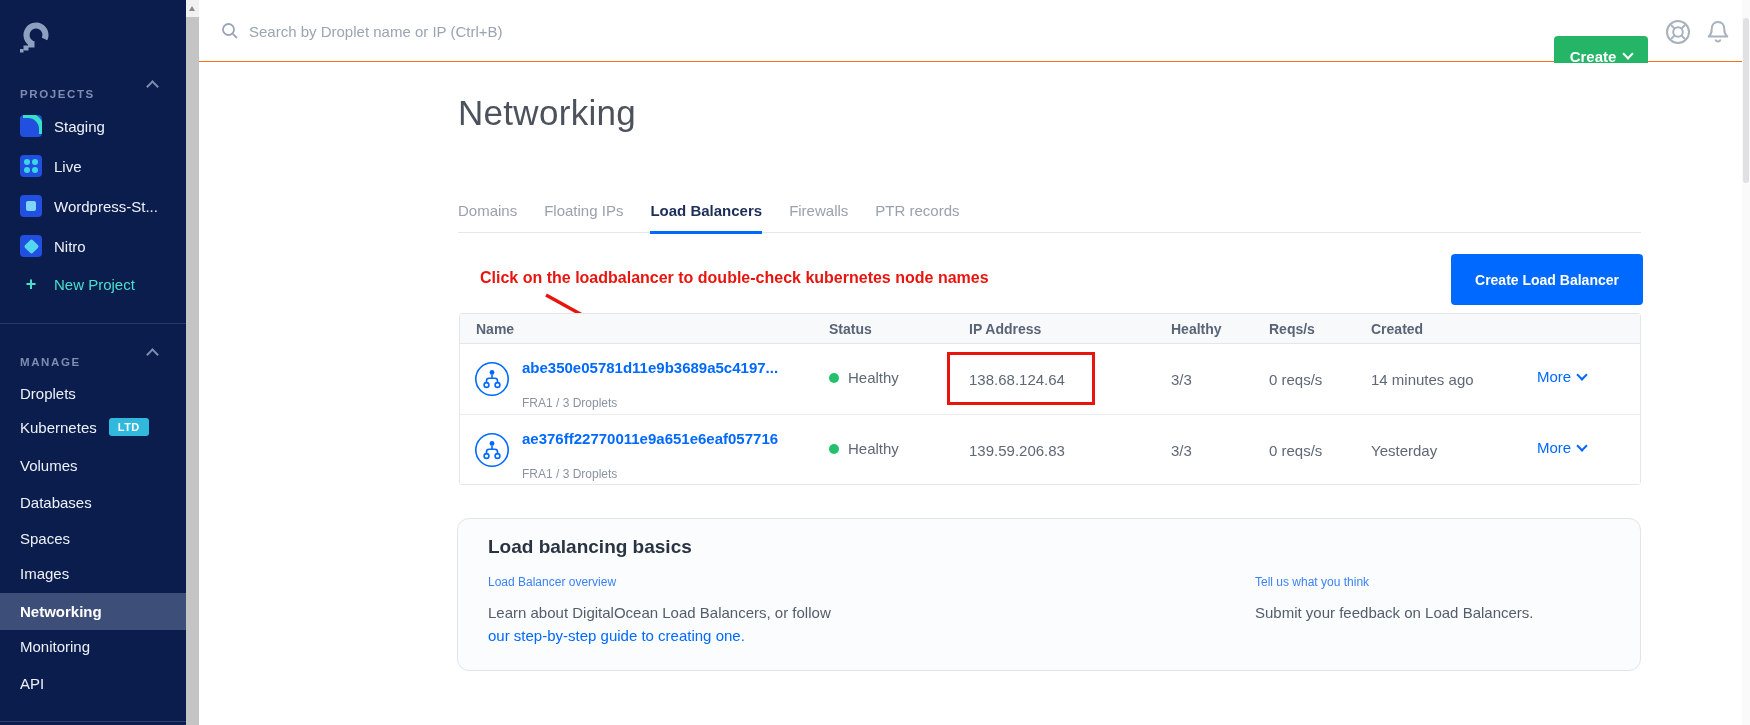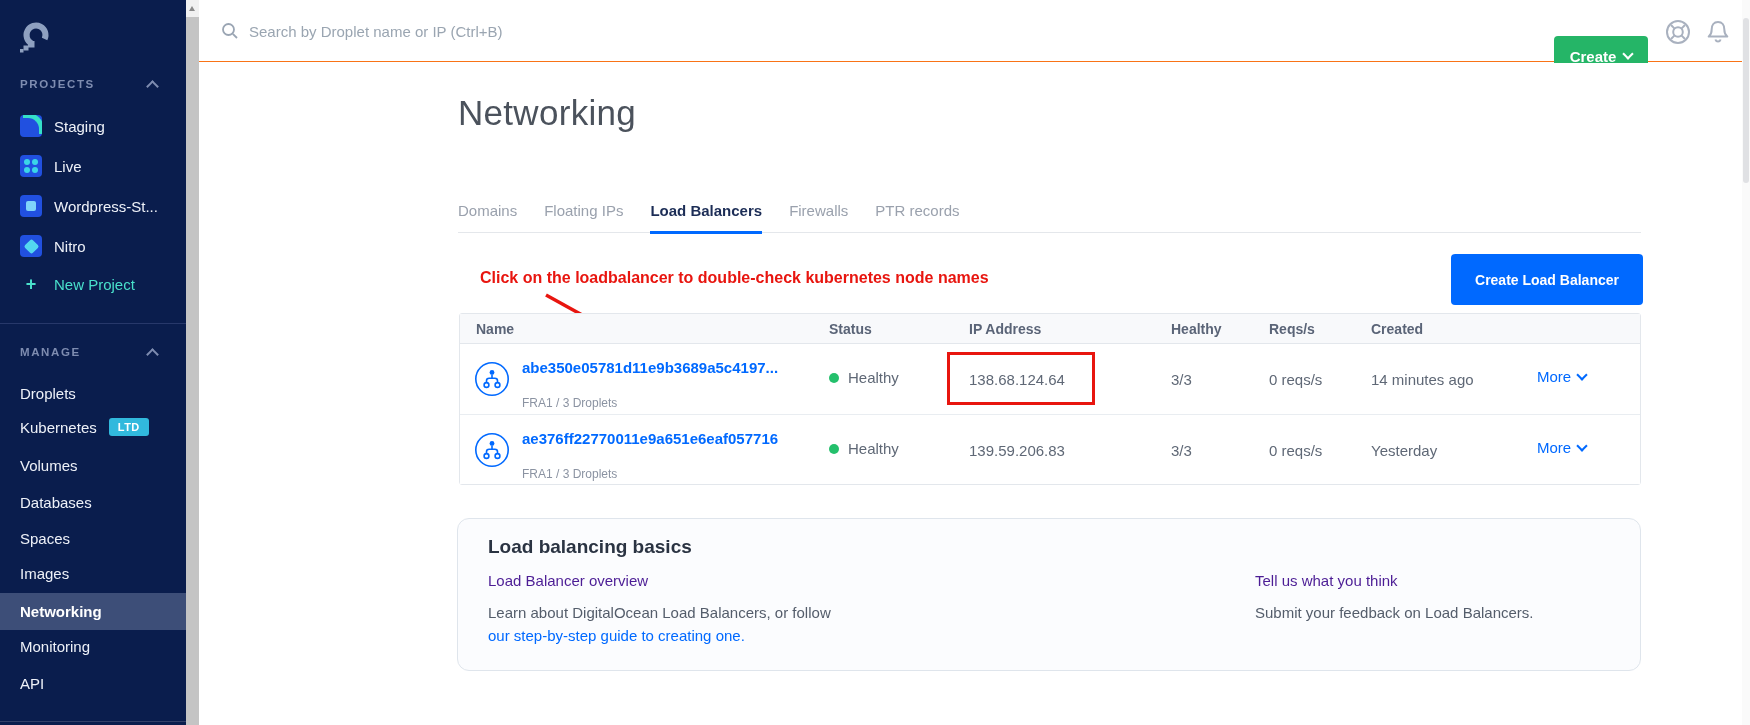--- a/index.html
+++ b/index.html
@@ -2,21 +2,21 @@
 <html><head>
 <meta charset="utf-8">
 <style>
   * { margin:0; padding:0; box-sizing:border-box; }
   html,body { width:1750px; height:725px; overflow:hidden; }
   body { font-family:"Liberation Sans", sans-serif; background:#ffffff; position:relative; }
 
   
   .sidebar { position:absolute; left:0; top:0; width:186px; height:725px; background:#0a1d4d; }
   .srow { position:absolute; left:20px; height:24px; display:flex; align-items:center; gap:12px; color:#eef1f8; font-size:15px; cursor:pointer; white-space:nowrap; }
-  .slabel { position:absolute; left:20px; color:#7e8cb0; font-size:11.5px; font-weight:bold; letter-spacing:1.6px; }
+  .slabel { position:absolute; left:20px; color:#7e8cb0; font-size:11.5px; font-weight:bold; letter-spacing:1.6px;margin-top:10px; }
   .chev-up { position:absolute; width:9px; height:9px; border-left:2px solid #7e8cb0; border-top:2px solid #7e8cb0; transform:rotate(45deg); }
   .proj-icon { width:22px; height:22px; border-radius:4px; background:#2150e0; position:relative; overflow:hidden; flex:0 0 22px; }
   .proj-icon.staging::after { content:""; position:absolute; left:3px; bottom:3px; width:16px; height:16px; border-radius:0 16px 0 0; border-top:5px solid #35e0c8; border-right:5px solid #35e0c8; }
   .proj-icon.live::after { content:""; position:absolute; left:4px; top:4px; width:6px; height:6px; border-radius:50%; background:#3ad6e8; box-shadow:8px 0 0 #3ad6e8, 0 8px 0 #3ad6e8, 8px 8px 0 #3ad6e8; }
   .proj-icon.wordpress::after { content:""; position:absolute; left:6px; top:6px; width:10px; height:10px; background:#7fd4fa; border-radius:2px; }
   .proj-icon.nitro::after { content:""; position:absolute; left:5.5px; top:5.5px; width:11px; height:11px; background:#53d7f0; transform:rotate(45deg); border-radius:2px; }
   .newproj { color:#49e0cb; }
   .plus { font-size:18px; font-weight:bold; color:#49e0cb; width:22px; text-align:center; }
   .sdivider { position:absolute; left:0; width:186px; height:1px; background:#27386a; }
   .active-band { position:absolute; left:0; top:593px; width:186px; height:37px; background:#3d4e78; }
@@ -70,21 +70,21 @@
   .lb-sub { color:#8b93a2; font-size:12px; margin-top:20px; display:block; }
   .status-cell { display:flex; align-items:center; gap:9px; }
   .dot { width:10px; height:10px; border-radius:50%; background:#24c06c; }
   .more-link { position:absolute; left:1077px; top:24px; color:#0069ff; font-size:15px; cursor:pointer; display:flex; align-items:center; gap:7px; }
   .chev-down-blue { width:8px; height:8px; border-left:2px solid #0069ff; border-bottom:2px solid #0069ff; transform:rotate(-45deg); margin-top:-4px; }
 
   
   .basics { position:absolute; left:258px; top:455px; width:1184px; height:153px; background:#fbfcfe; border:1px solid #dfe5ec; border-radius:12px; }
   .basics-title { position:absolute; left:30px; top:17px; font-size:19px; font-weight:bold; color:#2a3342; }
   .bcol { position:absolute; top:53px; }
-  .bcol .blink { color:#4c1d95; font-size:15px; cursor:pointer; display:inline-block; }
+  .bcol .blink { color:#3b82f6; font-size:12px; cursor:pointer; display:inline-block; }
   .bcol p { font-size:15px; color:#545d6b; line-height:23px; margin-top:11px; }
   .bcol p .blink2 { color:#0069ff; cursor:pointer; }
   .bcol1 { left:30px; } .bcol2 { left:409px; } .bcol3 { left:797px; }
 </style>
 </head>
 <body>
 
 <div class="sidebar">
   <svg style="position:absolute;left:19px;top:20px" width="34" height="34" viewBox="0 0 34 34">
     <g stroke="#8ea0c0" fill="#8ea0c0">

